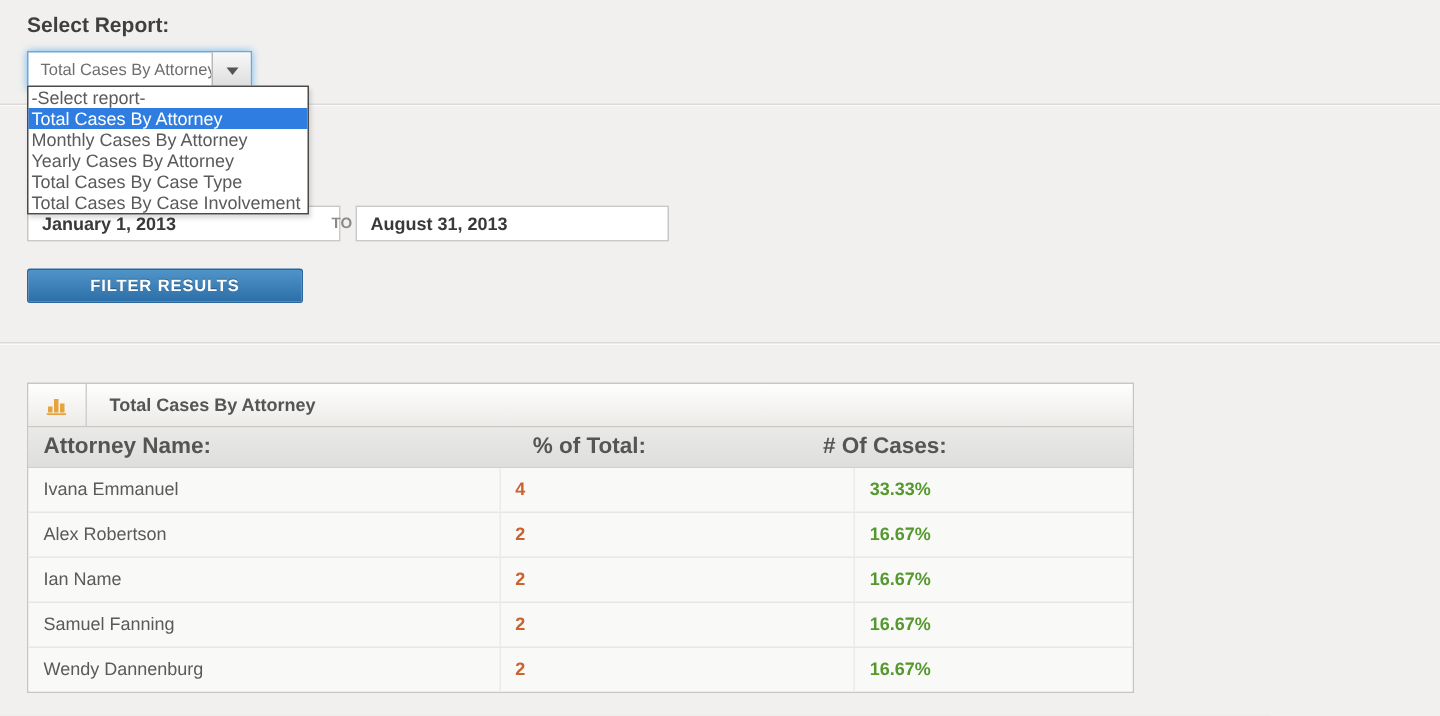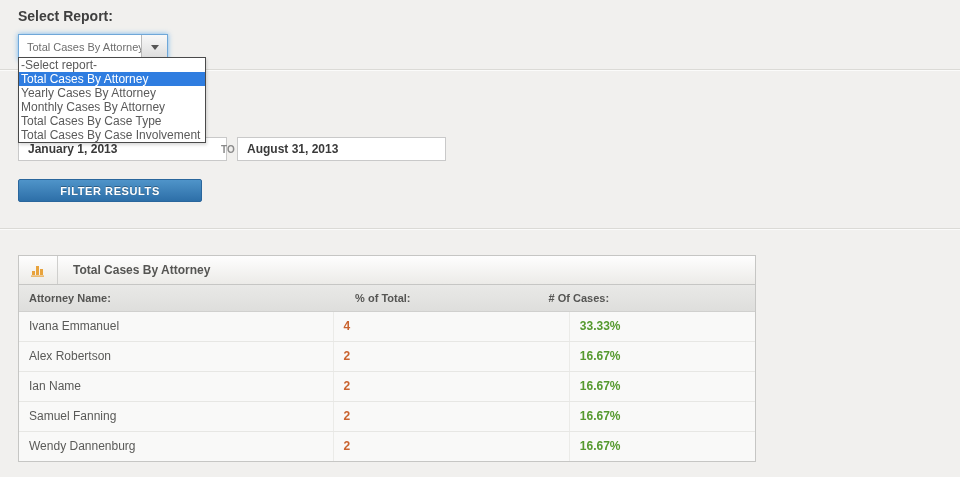--- a/index.html
+++ b/index.html
@@ -157,21 +157,21 @@
     line-height: 28px;
     padding-left: 15px;
   }
   .col-head-row {
     display: flex;
     height: 26px;
     background: linear-gradient(#e9e9e7, #dededc);
     border-bottom: 1px solid #d0d0ce;
   }
   .col-head {
-    font-size: 11px;
+    font-size: 15px;
     font-weight: bold;
     color: #555553;
     line-height: 26px;
     padding-left: 10px;
     box-sizing: border-box;
   }
   .col-1 { width: 327px; }
   .col-2 { width: 217px; }
   .col-3 { width: 194px; }
   .data-row {
@@ -215,22 +215,22 @@
   <div class="select-control">
     <div class="select-value">Total Cases By Attorney</div>
     <div class="select-arrow-btn">
       <div class="arrow-down"></div>
     </div>
   </div>
 
   <div class="dropdown-list">
     <div class="dropdown-item">-Select report-</div>
     <div class="dropdown-item selected">Total Cases By Attorney</div>
+    <div class="dropdown-item">Monthly Cases By Attorney</div>
     <div class="dropdown-item">Yearly Cases By Attorney</div>
-    <div class="dropdown-item">Monthly Cases By Attorney</div>
     <div class="dropdown-item">Total Cases By Case Type</div>
     <div class="dropdown-item">Total Cases By Case Involvement</div>
   </div>
 
   <input id="date-from" class="date-input" type="text" value="January 1, 2013" style="">
   <span class="to-label">TO</span>
   <input id="date-to" class="date-input" type="text" value="August 31, 2013" style="">
 
   <button class="filter-button">FILTER RESULTS</button>
 

